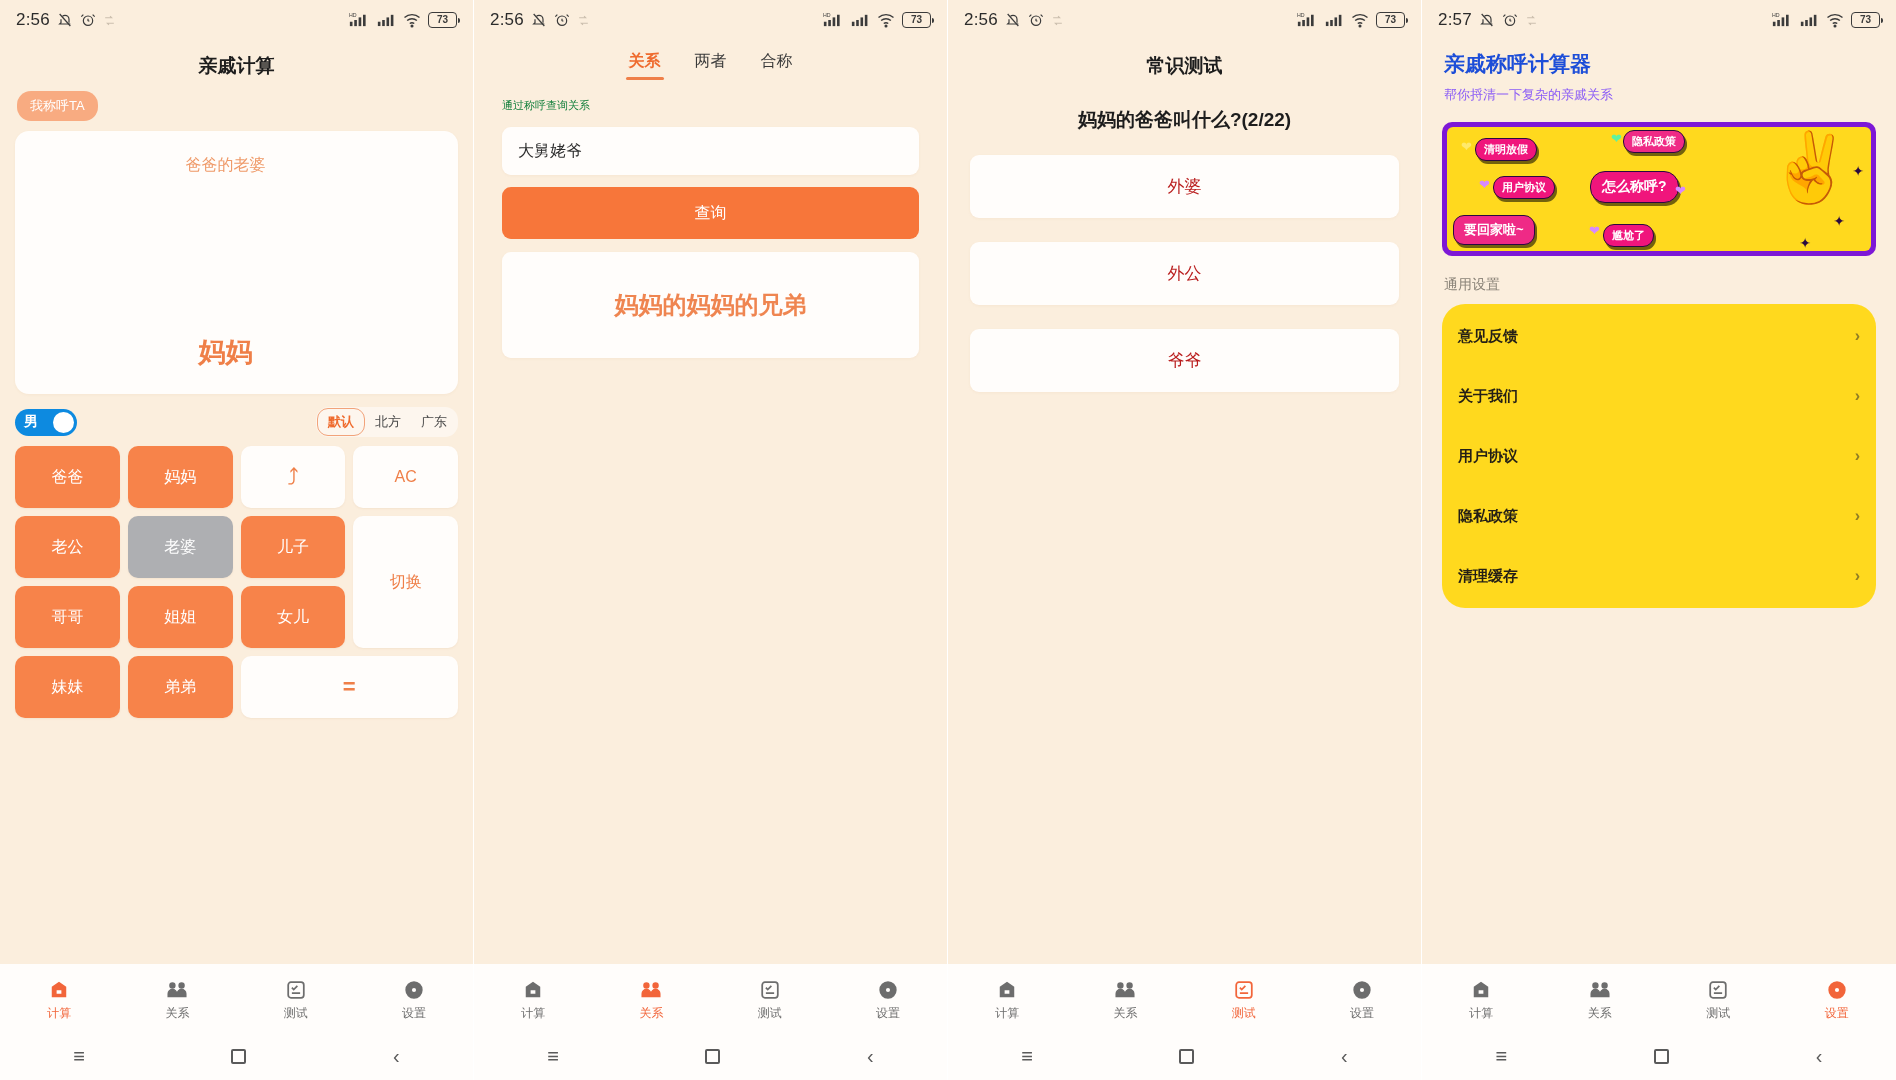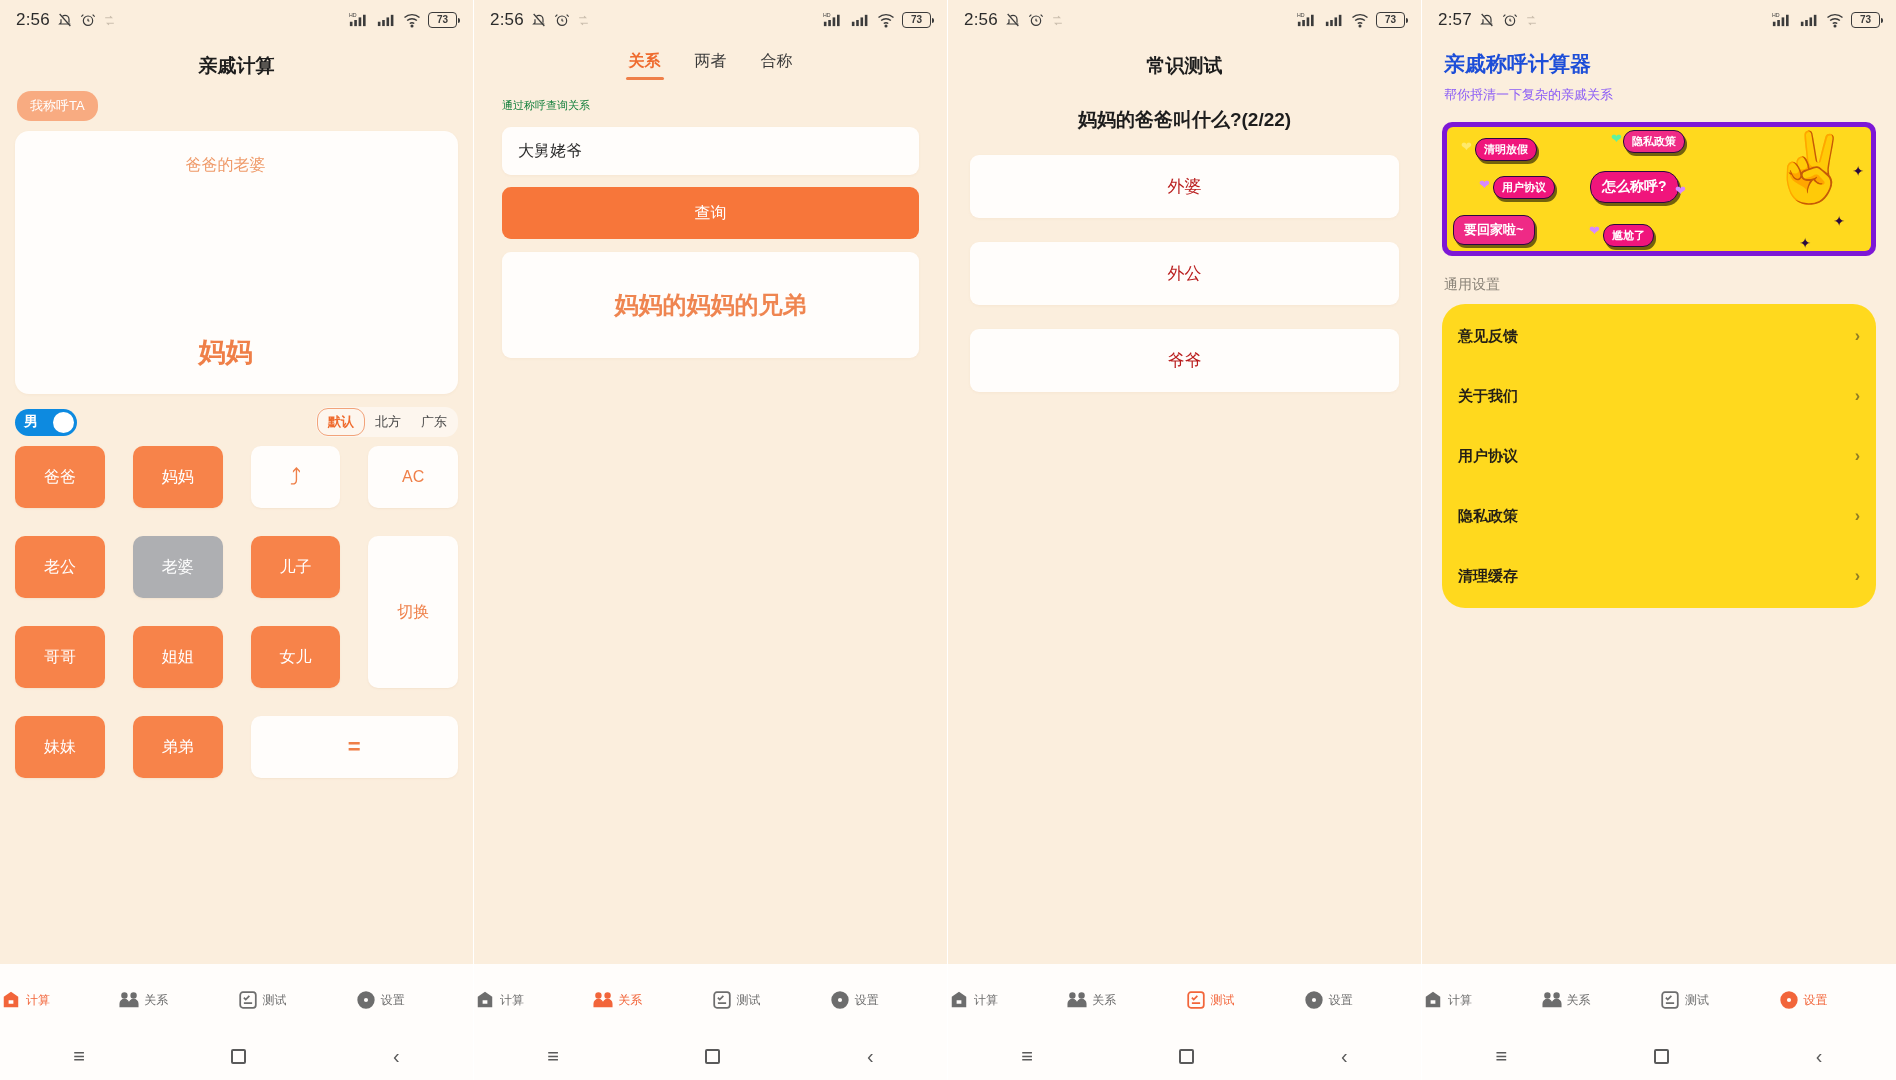--- a/index.html
+++ b/index.html
@@ -93,21 +93,21 @@
     font-size: 13px; color: #4a4a4a; padding: 4px 10px; border-radius: 11px;
     cursor: pointer;
   }
   .dialect.active {
     color: #ef6b2e; border: 1px solid #f2a37a; background: #fdf6ee; font-weight: 600;
   }
   .keypad {
     display: grid;
     grid-template-columns: repeat(4, 1fr);
     grid-auto-rows: 62px;
-    gap: 28px;
+    gap: 8px;
     padding-bottom: 12px;
   }
   .key {
     border-radius: 10px; display: flex; align-items: center; justify-content: center;
     font-size: 16px; cursor: pointer;
     box-shadow: 0 1px 2px rgba(190,140,90,.10);
   }
   .key.orange { background: #f7834a; color: #ffffff; }
   .key.grey   { background: #aeafb2; color: #ffffff; }
   .key.white  { background: #fffdfb; color: #ef7f48; }
@@ -202,21 +202,21 @@
   .set-item .chev { margin-left: auto; color: #8e7c24; font-size: 16px; }
 
   
   .bottomnav {
     height: 68px; flex: 0 0 68px;
     background: #fffdfb;
     display: flex; align-items: center;
     padding-top: 4px;
   }
   .navitem {
-    flex: 1; display: flex; flex-direction: row;
+    flex: 1; display: flex; flex-direction: column;
     align-items: center; gap: 4px; cursor: pointer;
   }
   .navitem .nlabel { font-size: 12px; color: #6d6d6d; }
   .navitem.active .nlabel { color: #f2653a; }
   .nicon { width: 22px; height: 22px; }
   .nicon path, .nicon rect, .nicon circle, .nicon line { stroke: #6d6d6d; }
   .navitem.active .nicon path,
   .navitem.active .nicon rect,
   .navitem.active .nicon circle,
   .navitem.active .nicon line { stroke: #f2653a; }

